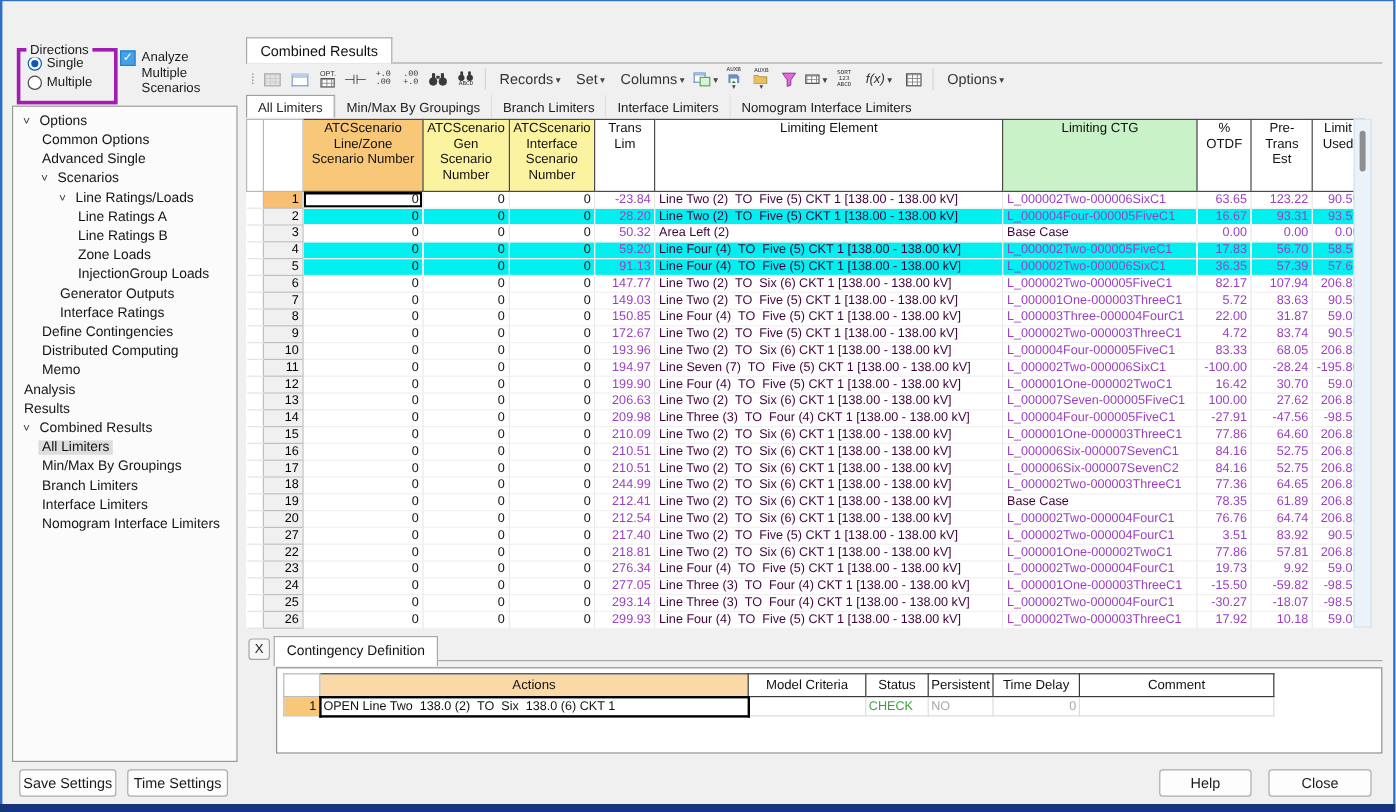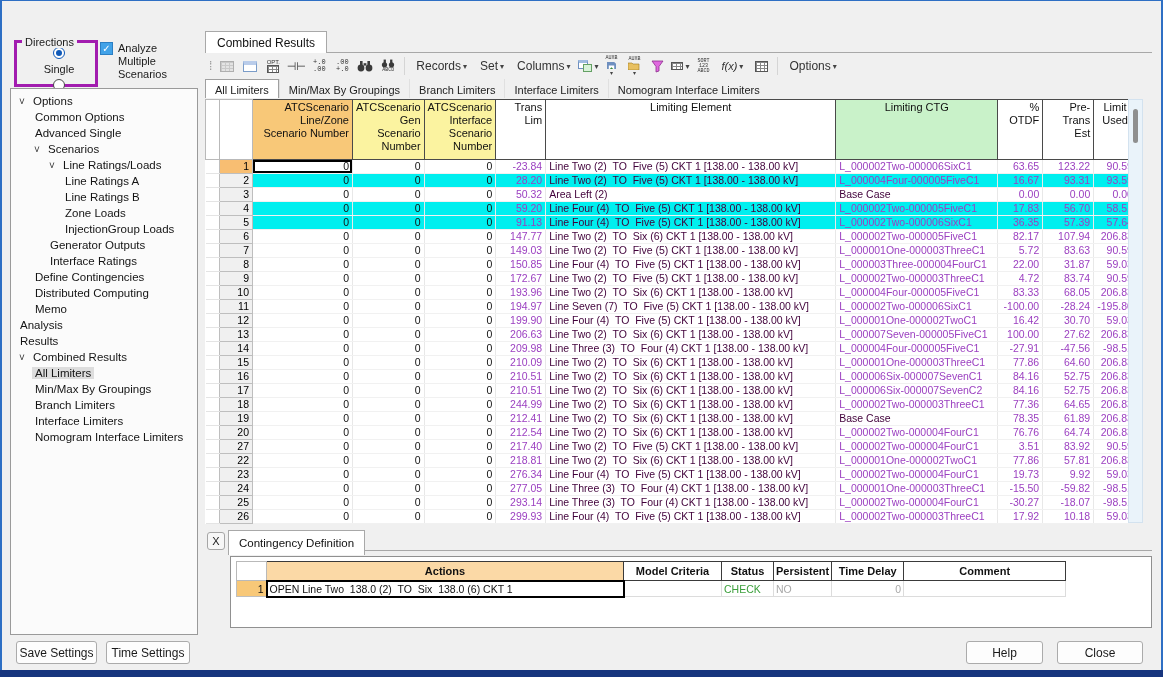--- a/index.html
+++ b/index.html
@@ -14,21 +14,21 @@
   
   .titlebar { position:absolute; left:2px; top:1px; right:2px; height:29px; background:#E8EFF9; display:flex; align-items:center; padding-left:9px; gap:9px; }
   .app-icon { width:18px; height:18px; border-radius:4px; background:radial-gradient(circle at 50% 50%, #FFFFFF 0 3px, #1E5FA8 3px 6px, #7FB3E8 6px); border:1px solid #16457E; }
   .win-title { font-size:13px; color:#1B1B1B; }
   .win-controls { position:absolute; right:14px; top:0; height:29px; display:flex; align-items:center; gap:38px; font-size:13px; color:#333; }
   .win-controls span { cursor:default; }
 
   
   .dir-group { position:absolute; left:14px; top:40px; width:84px; height:47px; border:3px solid #a21caf; }
   .dir-legend { position:absolute; top:-7px; left:5px; background:#F0F0F0; padding:0 3px; font-size:11px; color:#1A1A1A; }
-  .radio-row { display:flex; align-items:center; gap:4px; margin:4px 0 0 6px; font-size:11px; color:#1A1A1A;flex-direction:column; }
+  .radio-row { display:flex; align-items:center; gap:4px; margin:4px 0 0 6px; font-size:11px; color:#1A1A1A; }
   .radio { width:12px; height:12px; border:1px solid #4A4A4A; border-radius:50%; background:#fff; flex:0 0 auto; }
   .radio.sel { border-color:#0F59B8; }
   .radio.sel::after { content:''; display:block; width:6px; height:6px; border-radius:50%; background:#0F59B8; margin:2px; }
   .analyze { position:absolute; left:100px; top:42px; width:92px; display:flex; gap:5px; font-size:11px; color:#1A1A1A; line-height:13px; }
   .checkbox { width:13px; height:13px; background:#41A2E8; border:1px solid #2B7FC4; color:#fff; font-size:10px; line-height:11px; text-align:center; flex:0 0 auto; }
 
   
   .tree-box { position:absolute; left:10px; top:88px; width:188px; height:547px; border:1px solid #9A9A9A; background:#FBFBFB; overflow:hidden; padding-top:4px; }
   .tree-item { height:16px; display:flex; align-items:center; gap:3px; font-size:11.5px; color:#141414; white-space:nowrap; }
   .chev { font-size:10px; color:#333; width:10px; text-align:center; }
@@ -64,21 +64,21 @@
   .subtab { height:19px; padding:2px 9px 0; display:flex; align-items:center; border-left:1px solid #E0E0E0; }
   .subtab:first-child { border-left:none; }
   .subtab.active { background:#FFF; border:1px solid #A0A0A0; border-bottom:none; }
 
   
   .grid { position:absolute; left:205px; top:99px; border-collapse:collapse; table-layout:fixed; background:#FFF; }
   .grid col.w-gut{width:14px} .grid col.w-rn{width:33px} .grid col.w-lz{width:100px}
   .grid col.w-gn{width:71px} .grid col.w-if{width:69px} .grid col.w-tl{width:50px}
   .grid col.w-el{width:290px} .grid col.w-ctg{width:162px} .grid col.w-ot{width:45px}
   .grid col.w-pt{width:51px} .grid col.w-lu{width:38px}
-  .grid th { font-weight:normal; font-size:11px; color:#111; background:#FFF; border:1px solid #4A4A4A; vertical-align:top; text-align:right; padding:1px 3px; line-height:13px; height:60px; }
+  .grid th { font-weight:normal; font-size:11px; color:#111; background:#FFF; border:1px solid #4A4A4A; vertical-align:top; text-align:center; padding:1px 3px; line-height:13px; height:60px; }
   .grid th.plain { border:1px solid #B9B9B9; }
   .grid th.h-orange { background:#F8C878; }
   .grid th.h-yellow { background:#FBF3A0; }
   .grid th.h-green { background:#C9F2C9; text-align:center; }
   .grid th.ctr { text-align:center; }
   .grid td { font-size:10.5px; height:14px; line-height:13px; padding:0 3px; overflow:hidden; white-space:nowrap; border-right:1px solid #E8E8E8; border-bottom:1px solid #F1F1F1; color:#111; }
   .grid td.gut { background:#FFF; border-right:1px solid #BEBEBE; border-bottom:1px solid #E4E4E4; }
   .grid td.rownum { background:#F0F0F0; border:1px solid #BEBEBE; text-align:right; padding-right:3px; color:#000; }
   .grid td.rownum.selrow { background:#F8BE72; }
   .grid td.num { text-align:right; }
@@ -93,21 +93,21 @@
   .vthumb { position:absolute; left:4px; top:9px; width:5px; height:34px; background:#8F8F8F; border-radius:3px; }
 
   
   .x-btn { position:absolute; left:207px; top:532px; width:18px; height:18px; border:1px solid #A6A6A6; border-radius:3px; background:#F7F7F7; font-size:11px; color:#222; display:flex; align-items:center; justify-content:center; }
   .ctg-line { position:absolute; left:228px; top:550px; width:924px; height:1px; background:#A8A8A8; }
   .ctg-tab { position:absolute; left:228px; top:530px; height:25px; padding:0 10px; background:#F0F0F0; border:1px solid #A8A8A8; border-bottom:none; display:flex; align-items:center; font-size:11.5px; color:#111; z-index:2; background:#FFF; }
   .ctg-box { position:absolute; left:230px; top:556px; width:922px; height:72px; background:#FFF; border:1px solid #909090; }
   .ctg-table { position:absolute; left:5px; top:4px; border-collapse:collapse; table-layout:fixed; }
   .ctg-table col.c-rn{width:30px} .ctg-table col.c-act{width:357px} .ctg-table col.c-mc{width:98px}
   .ctg-table col.c-st{width:52px} .ctg-table col.c-pr{width:48px} .ctg-table col.c-td{width:72px} .ctg-table col.c-cm{width:162px}
-  .ctg-table th { font-weight:bold; font-size:11px; color:#111; border:1px solid #3A3A3A; height:19px; text-align:center; padding:0 2px; overflow:hidden; white-space:nowrap; }
+  .ctg-table th { font-weight:normal; font-size:11px; color:#111; border:1px solid #3A3A3A; height:19px; text-align:center; padding:0 2px; overflow:hidden; white-space:nowrap; }
   .ctg-table th.blank { border:1px solid #B9B9B9; }
   .ctg-table th.h-orange { background:#FBD9A6; }
   .ctg-table td { font-size:10.5px; height:16px; border:1px solid #DCDCDC; padding:0 2px; overflow:hidden; white-space:pre; color:#111; }
   .ctg-table td.rownum { background:#F8C878; border:1px solid #BEBEBE; text-align:right; }
   .ctg-table td.focus { border:2px solid #000; }
   .ctg-table td.status { color:#3CA03C; }
   .ctg-table td.muted { color:#A8A8A8; }
   .ctg-table td.r { text-align:right; }
 </style>
 </head>

